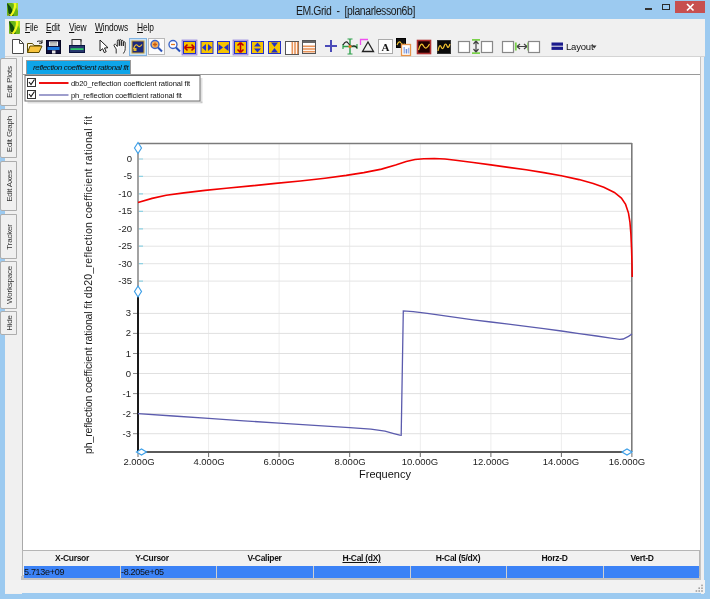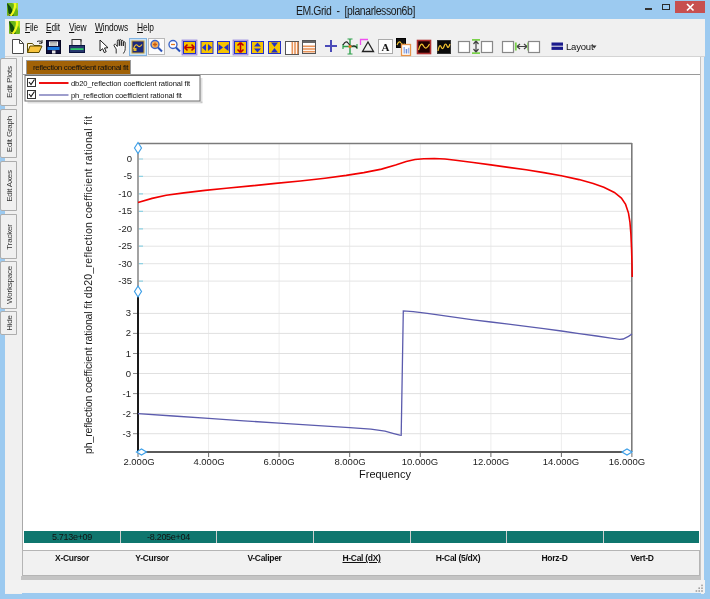--- a/index.html
+++ b/index.html
@@ -17,31 +17,31 @@
   #sidebar{position:absolute;left:5px;top:57px;width:17px;height:537px;background:#f0f0f0;}
   .stab{position:absolute;left:0px;width:15px;background:#f0f0f0;
     border:1px solid #adadad;border-radius:2px 0 0 2px;}
   .stab span{position:absolute;left:50%;top:50%;transform:translate(-50%,-50%) rotate(-90deg);
     white-space:nowrap;font-size:8px;letter-spacing:-0.2px;color:#333;}
   #content{position:absolute;left:22px;top:57px;width:679px;height:520px;background:#ffffff;
     border-left:1px solid #a9a9a9;border-right:1px solid #c4c4c4;box-sizing:border-box;}
   #rstrip{position:absolute;left:701px;top:57px;width:3px;height:537px;background:#f0f0f0;}
   #statusstrip{position:absolute;left:5px;top:580px;width:700px;height:13px;background:#f2f2f2;}
   #shadowband{position:absolute;left:21px;top:576px;width:680px;height:4px;background:#c4c4c4;}
-  #doctab{position:absolute;left:26px;top:60px;width:103px;height:13px;background:#a16207;
-    border:1px solid #9a9a9a;border-bottom:none;}
+  #doctab{position:absolute;left:26px;top:60px;width:103px;height:13px;background:#0ea5e9;
+    border:1px solid #9a9a9a;border-bottom:none;font-style:italic;}
   #doctab span{position:absolute;left:6px;top:2px;font-size:8px;letter-spacing:-0.35px;color:#111;}
   #tabline{position:absolute;left:23px;top:74px;width:677px;height:1px;background:#9a9a9a;}
   
   #tracker{position:absolute;left:22px;top:550px;width:678px;height:26px;
     border:1px solid #b5b5b5;box-sizing:border-box;background:#f1f1f1;}
   .th{position:absolute;top:551px;height:11px;font-size:8.5px;font-weight:bold;
     letter-spacing:-0.3px;color:#111;text-align:center;padding-top:2px;}
-  .td{position:absolute;top:531px;height:12px;font-size:9px;letter-spacing:-0.3px;color:#111;
-    text-align:center;background:#0f766e;border-left:1px solid #cfcfcf;padding-top:1px;
+  .td{position:absolute;top:566px;height:12px;font-size:9px;letter-spacing:-0.3px;color:#111;
+    background:#3b82f6;border-left:1px solid #cfcfcf;padding-top:1px;
     box-sizing:border-box;}
   #gripdots{position:absolute;left:694px;top:583px;width:10px;height:10px;}
 </style>
 </head>
 <body>
 <div id="win"></div>
 <div id="titlebar"></div>
 <div id="titletext"><span style="display:inline-block;transform:scaleX(0.87);transform-origin:center;">EM.Grid&nbsp; - &nbsp;[planarlesson6b]</span></div>
 <div id="menubar"></div>
 <div id="toolbar"></div>
@@ -89,21 +89,21 @@
 
 <div id="tracker"></div>
 <div class="th" style="left:24px;width:96px;">X-Cursor</div>
 <div class="th" style="left:104px;width:96px;">Y-Cursor</div>
 <div class="th" style="left:216px;width:97px;">V-Caliper</div>
 <div class="th" style="left:313px;width:97px;text-decoration:underline;">H-Cal (dX)</div>
 <div class="th" style="left:410px;width:96px;">H-Cal (5/dX)</div>
 <div class="th" style="left:506px;width:97px;">Horz-D</div>
 <div class="th" style="left:594px;width:96px;">Vert-D</div>
 <div class="td" style="left:24px;width:96px;border-left:none;">5.713e+09</div>
-<div class="td" style="left:120px;width:96px;">-8.205e+04</div>
+<div class="td" style="left:120px;width:96px;">-8.205e+05</div>
 <div class="td" style="left:216px;width:97px;"></div>
 <div class="td" style="left:313px;width:97px;"></div>
 <div class="td" style="left:410px;width:96px;"></div>
 <div class="td" style="left:506px;width:97px;"></div>
 <div class="td" style="left:603px;width:96px;"></div>
 
 <svg id="gripdots" width="10" height="10" viewBox="0 0 10 10">
   <g fill="#a0a0a0">
    <rect x="7.2" y="1.6" width="1.6" height="1.6"></rect>
    <rect x="4.4" y="4.4" width="1.6" height="1.6"></rect>

